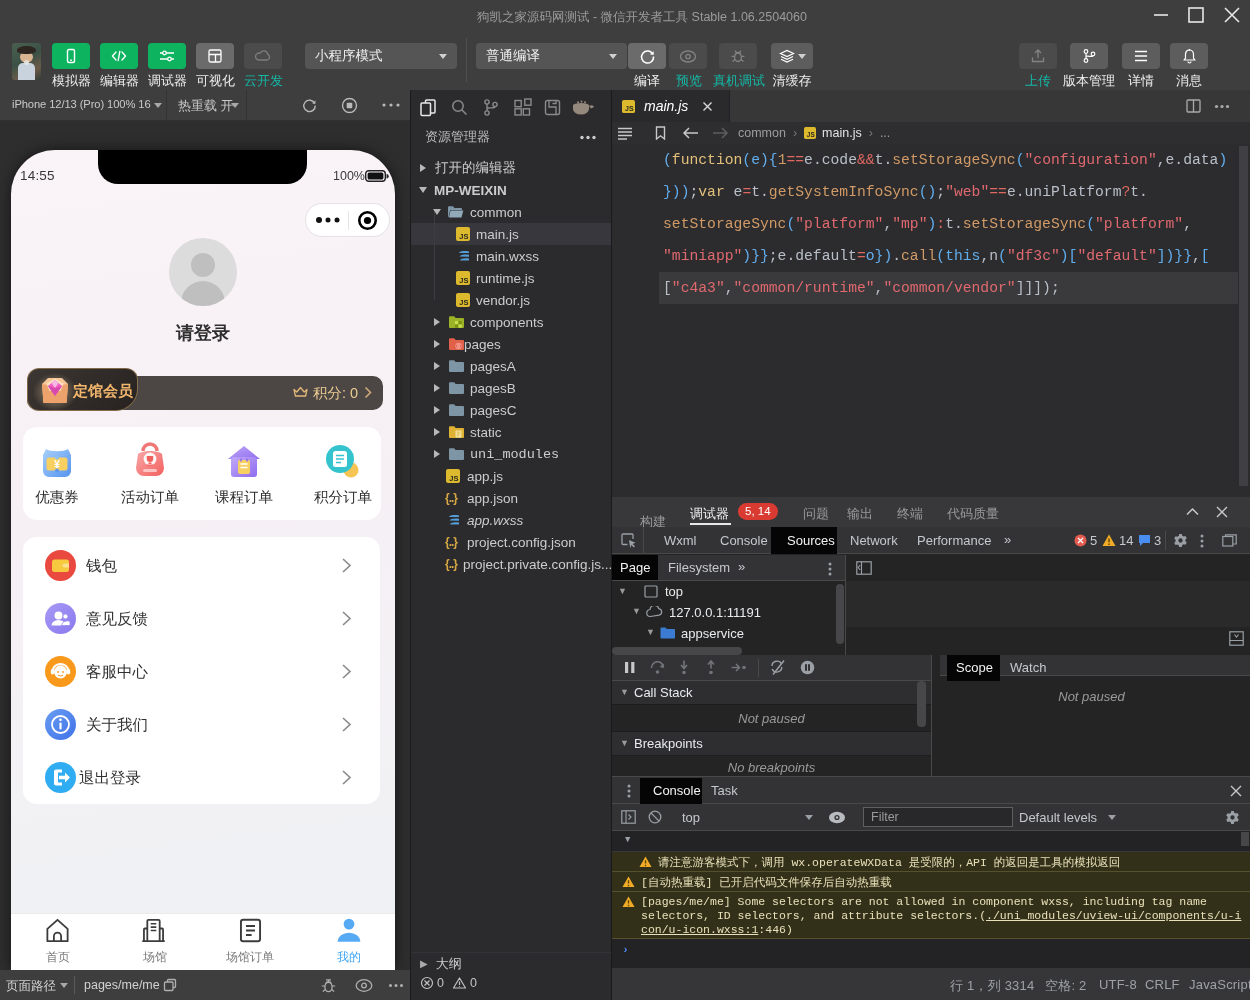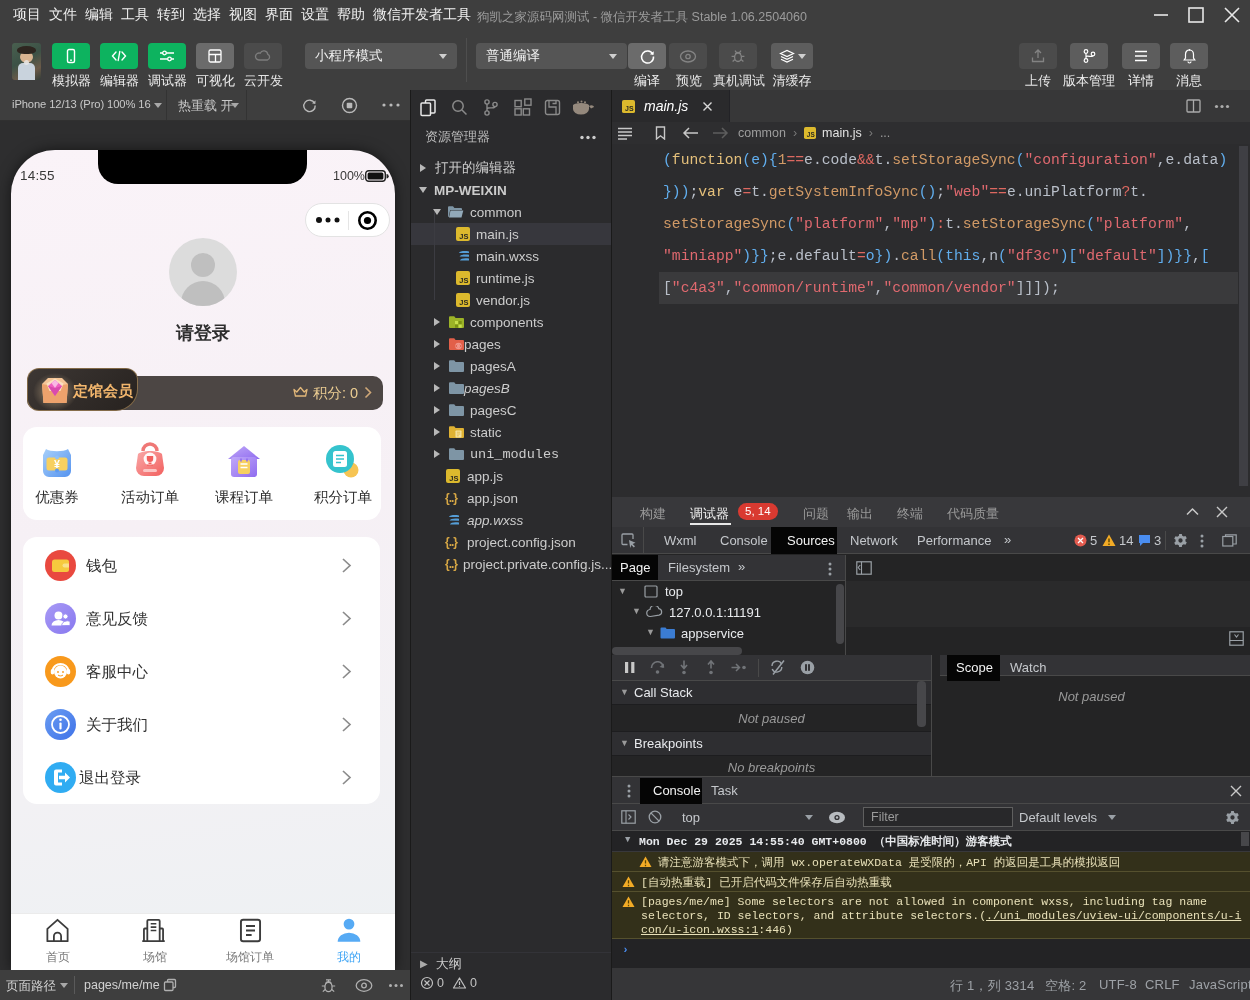--- a/index.html
+++ b/index.html
@@ -8,21 +8,21 @@
   #stage { position:relative; width:1250px; height:1000px; }
   
   #titlebar { left:0; top:0; width:1250px; height:30px; background:#3e3e3e; color:#f0f0f0; }
   #menu { left:13px; top:0; height:30px; display:flex; gap:8px; align-items:center; font-size:14px; color:#f0f0f0; }
   #wintitle { left:477px; top:9px; font-size:12.5px; color:#9b9b9b; }
   
   #toolbar { left:0; top:30px; width:1250px; height:60px; background:#3e3e3e; }
   .tbtn { position:absolute; top:13px; width:38px; height:26px; border-radius:4px;
     display:flex; align-items:center; justify-content:center; }
   .tlabel { position:absolute; top:42px; font-size:13px; color:#eeeeee; text-align:center; white-space:nowrap; }
-  .tlabel.dim { color:#e5e5e5; }
+  .tlabel.dim { color:#14b8a6; }
   .green { background:#0db35f; }
   .graybtn { background:#6b6b6b; }
   .darkbtn { background:#4b4b4b; }
   .midbtn { background:#5d5d5d; }
   .dd { position:absolute; top:13px; height:26px; background:#555555; border-radius:4px;
     color:#f0f0f0; font-size:13.5px; display:flex; align-items:center; padding:0 10px; }
   .caret { width:0; height:0; border-left:4px solid transparent; border-right:4px solid transparent;
     border-top:5px solid #cfcfcf; display:inline-block; }
   
   #simtop { left:0; top:90px; width:410px; height:31px; background:#3e3e3e; color:#c9c9c9;
@@ -59,33 +59,20 @@
   .cl i { font-style:normal; }
   .b { color:#61aeee; } .kw { color:#e5c07b; } .fn { color:#d19a66; }
   .str { color:#e0696f; } .num { color:#d19a66; } .op { color:#dd6860; } .cb { color:#61aeee; }
   .dtab { color:#9a9a9a; font-size:13px; }
   svg { display:block; }
 </style></head>
 <body>
 <div id="stage">
 
   <div class="abs" id="titlebar"></div>
-  <div class="abs" id="menu">
-      <span>项目</span>
-      <span>文件</span>
-      <span>编辑</span>
-      <span>工具</span>
-      <span>转到</span>
-      <span>选择</span>
-      <span>视图</span>
-      <span>界面</span>
-      <span>设置</span>
-      <span>帮助</span>
-      <span>微信开发者工具</span>
-    </div>
   <div class="abs" id="wintitle">狗凯之家源码网测试 - 微信开发者工具 Stable 1.06.2504060</div>
 
   <svg class="abs" style="left:1148px;top:0" width="100" height="30" viewBox="0 0 100 30">
     <line x1="6" y1="15" x2="20" y2="15" stroke="#e8e8e8" stroke-width="1.6"></line>
     <rect x="41" y="8" width="14" height="14" fill="none" stroke="#e8e8e8" stroke-width="1.6"></rect>
     <path d="M77 8 L91 22 M91 8 L77 22" stroke="#e8e8e8" stroke-width="1.6"></path>
   </svg>
 
   <div class="abs" id="toolbar"></div>
   <div class="abs" id="toolbar-items" style="left:0;top:30px;width:1250px;height:60px;">
@@ -555,21 +542,21 @@
         <svg style="margin-left:8px;" width="16" height="14" viewBox="0 0 16 14">
             <path d="M1 2.2 a1 1 0 0 1 1-1 h4.2 l1.4 1.8 H15 a1 1 0 0 1 1 1 V12 a1 1 0 0 1-1 1 H2 a1 1 0 0 1-1-1 Z" fill="#7e95a5"></path>
           </svg>
         <span style="margin-left:6px;">pagesA</span>
         </div>
       <div class="xrow" style="top:287px;">
           <span class="arr-r" style="margin-left:23px;"></span>
         <svg style="margin-left:8px;" width="16" height="14" viewBox="0 0 16 14">
             <path d="M1 2.2 a1 1 0 0 1 1-1 h4.2 l1.4 1.8 H15 a1 1 0 0 1 1 1 V12 a1 1 0 0 1-1 1 H2 a1 1 0 0 1-1-1 Z" fill="#7e95a5"></path>
           </svg>
-        <span style="font-style:italic;">pagesB</span>
+        <span style="margin-left:6px;">pagesB</span>
         </div>
       <div class="xrow" style="top:309px;">
           <span class="arr-r" style="margin-left:23px;"></span>
         <svg style="margin-left:8px;" width="16" height="14" viewBox="0 0 16 14">
             <path d="M1 2.2 a1 1 0 0 1 1-1 h4.2 l1.4 1.8 H15 a1 1 0 0 1 1 1 V12 a1 1 0 0 1-1 1 H2 a1 1 0 0 1-1-1 Z" fill="#7e95a5"></path>
           </svg>
         <span style="margin-left:6px;">pagesC</span>
         </div>
       <div class="xrow" style="top:331px;">
           <span class="arr-r" style="margin-left:23px;"></span>
@@ -683,21 +670,21 @@
     <div class="cl" style="top:32px;"><i class="b">}))</i>;<i class="kw">var</i> e<i class="op">=</i>t.<i class="fn">getSystemInfoSync</i><i class="b">()</i>;<i class="str">"web"</i><i class="op">==</i>e.uniPlatform<i class="op">?</i>t.</div>
     <div class="cl" style="top:64px;"><i class="fn">setStorageSync</i><i class="b">(</i><i class="str">"platform"</i>,<i class="str">"mp"</i><i class="b">)</i><i class="op">:</i>t.<i class="fn">setStorageSync</i><i class="b">(</i><i class="str">"platform"</i>,</div>
     <div class="cl" style="top:96px;"><i class="str">"miniapp"</i><i class="b">)}}</i>;e.default<i class="op">=</i><i class="cb">o</i><i class="b">})</i>.<i class="fn">call</i><i class="b">(</i><i class="cb">this</i>,n<i class="b">(</i><i class="str">"df3c"</i><i class="b">)[</i><i class="str">"default"</i><i class="b">])}}</i>,<i class="b">[</i></div>
     <div class="cl" style="top:128px;">[<i class="str">"c4a3"</i>,<i class="str">"common/runtime"</i>,<i class="str">"common/vendor"</i>]]]);</div>
 
     <div class="abs" style="left:627px;top:2px;width:9px;height:340px;background:#3f3f44;"></div>
   </div>
   <div class="abs" id="debugger">
 
     <div class="abs" style="left:0;top:0;width:638px;height:30px;background:#38383b;">
-      <span class="abs dtab" style="left:28px;top:8px;">构建</span>
+      <span class="abs dtab" style="left:28px;top:16px;">构建</span>
       <span class="abs" style="left:78px;top:8px;color:#f0f0f0;font-size:13px;">调试器</span>
       <div class="abs" style="left:78px;top:26px;width:41px;height:2px;background:#e8e8e8;"></div>
       <div class="abs" style="left:126px;top:6px;height:17px;padding:0 7px;background:#d93a31;border-radius:9px;color:#fff;font-size:11.5px;line-height:17px;">5, 14</div>
       <span class="abs dtab" style="left:191px;top:8px;">问题</span>
       <span class="abs dtab" style="left:235px;top:8px;">输出</span>
       <span class="abs dtab" style="left:285px;top:8px;">终端</span>
       <span class="abs dtab" style="left:335px;top:8px;">代码质量</span>
       <svg class="abs" style="left:574px;top:10px;" width="13" height="9" viewBox="0 0 13 9">
           <path d="M1 7.5 L6.5 2 L12 7.5" fill="none" stroke="#c8c8c8" stroke-width="1.5"></path>
         </svg>
@@ -884,21 +871,20 @@
       <div class="abs" style="left:251px;top:3px;width:150px;height:20px;border:1px solid #5f5f5f;background:#28282a;color:#9a9a9a;font-size:12.5px;line-height:19px;padding-left:7px;">Filter</div>
       <span class="abs" style="left:407px;top:6px;color:#c5c8cc;font-size:13px;">Default levels</span>
       <span class="caret" style="position:absolute;left:496px;top:11px;border-top-color:#9aa0a6;"></span>
       <svg class="abs" style="left:613px;top:6px;" width="15" height="15" viewBox="0 0 16 16">
           <path d="M6.6 1 h2.8 l0.4 1.9 a5.2 5.2 0 0 1 1.6 0.9 l1.9-0.6 l1.4 2.4 l-1.5 1.3 a5.2 5.2 0 0 1 0 1.9 l1.5 1.3 l-1.4 2.4 l-1.9-0.6 a5.2 5.2 0 0 1-1.6 0.9 L9.4 15 H6.6 l-0.4-1.9 a5.2 5.2 0 0 1-1.6-0.9 l-1.9 0.6 l-1.4-2.4 l1.5-1.3 a5.2 5.2 0 0 1 0-1.9 L1.3 5.9 l1.4-2.4 l1.9 0.6 a5.2 5.2 0 0 1 1.6-0.9 Z M8 5.7 a2.3 2.3 0 1 0 0 4.6 a2.3 2.3 0 0 0 0-4.6 Z" fill="#9aa0a6" fill-rule="evenodd"></path>
         </svg>
     </div>
     <div class="mono abs" style="left:0;top:55px;width:638px;font-size:11.5px;color:#e8eaed;">
       <div class="abs" style="left:0;top:0;width:638px;height:21px;border-bottom:1px solid #38383b;">
         <span class="abs" style="left:13px;top:4px;color:#9aa0a6;font-size:9px;">▼</span>
-        <span class="abs" style="left:27px;top:3px;font-weight:bold;">Mon Dec 29 2025 14:55:40 GMT+0800 （中国标准时间）游客模式</span>
       </div>
       <div class="abs" style="left:0;top:21px;width:638px;height:20px;background:#33301a;border-bottom:1px solid #55502e;">
         <svg class="abs" style="left:27px;top:4px;" width="13" height="12" viewBox="0 0 14 13">
             <path d="M7 0.5 L13.5 12 H0.5 Z" fill="#f2ab26"></path>
             <path d="M7 4.5 V8.2 M7 9.6 V11" stroke="#5a4500" stroke-width="1.4"></path>
           </svg>
         <span class="abs" style="left:46px;top:3px;color:#e8e0b8;">请注意游客模式下，调用 wx.operateWXData 是受限的，API 的返回是工具的模拟返回</span>
       </div>
       <div class="abs" style="left:0;top:41px;width:638px;height:20px;background:#33301a;border-bottom:1px solid #55502e;">
         <svg class="abs" style="left:10px;top:4px;" width="13" height="12" viewBox="0 0 14 13">

